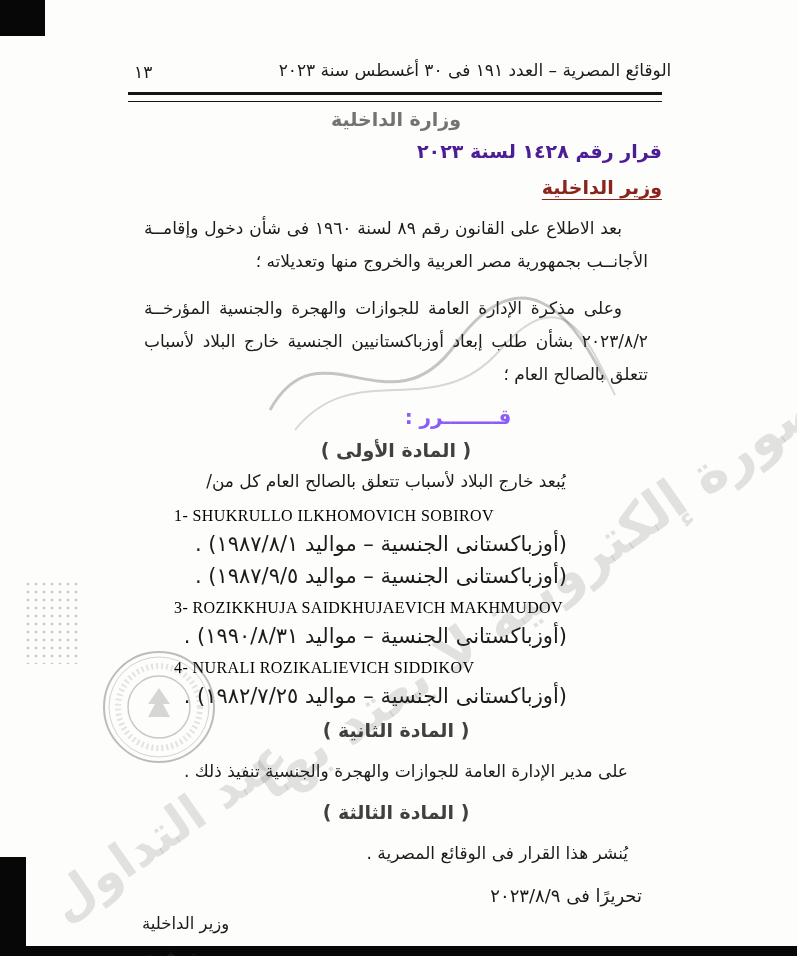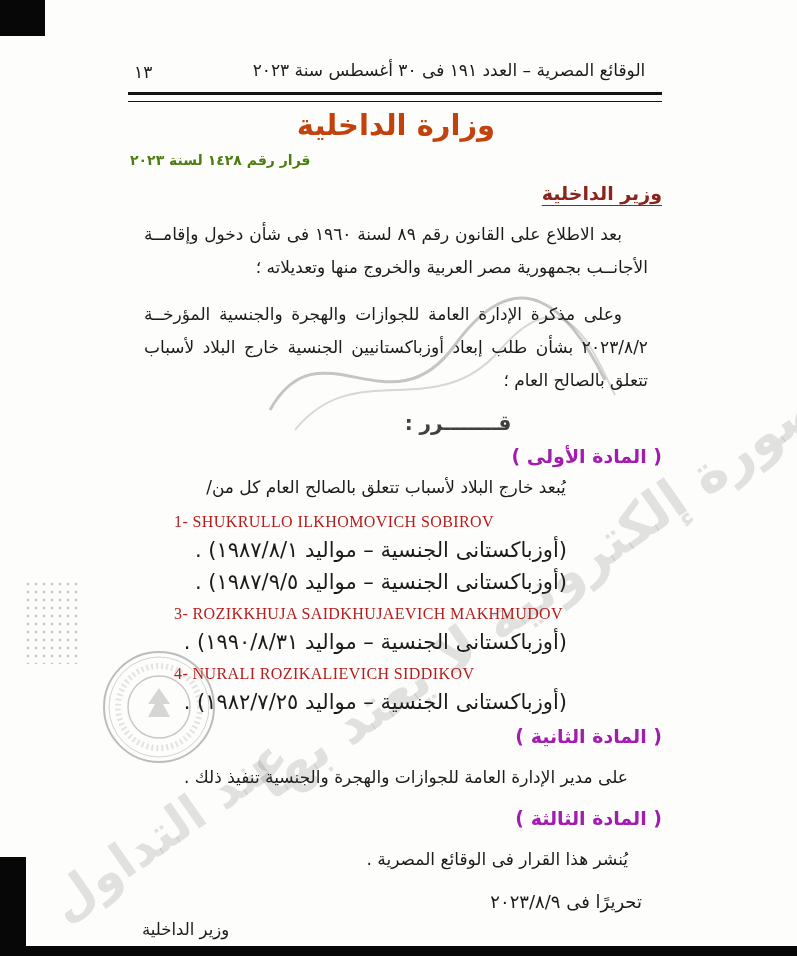--- a/index.html
+++ b/index.html
@@ -23,37 +23,37 @@
   .wm2{left:30px;top:800px;font-size:50px;transform:rotate(-35deg)}
   .scribble{position:absolute;left:250px;top:285px;z-index:3;pointer-events:none}
   .seal{position:absolute;left:100px;top:648px;z-index:3;pointer-events:none}
   .dots{position:absolute;left:24px;top:580px;width:58px;height:84px;opacity:.45;z-index:3;
         background-image:radial-gradient(circle,rgba(0,0,0,.45) 1.2px,transparent 1.7px);
         background-size:8px 8px;pointer-events:none}
 
   
   .hdr{position:absolute;top:60px;left:130px;width:532px;height:26px;font-size:17px;z-index:2}
   .hdr .pgnum{position:absolute;left:4px;top:2px}
-  .hdr .issue{position:absolute;left:118px;top:0;width:402px;text-align:center;direction:rtl}
+  .hdr .issue{position:absolute;left:144px;top:0;width:402px;text-align:center;direction:rtl}
   .rule{position:absolute;top:92px;left:128px;width:534px;height:6px;
         border-top:3px solid #141414;border-bottom:1.5px solid #141414;z-index:2}
 
   
   .col{position:absolute;top:104px;left:130px;width:532px;direction:rtl;z-index:2}
-  .title{text-align:center;color:#c2410c;font-weight:bold;font-size:29px;margin:4px 0 10px;letter-spacing:.5px}
-  .decree{text-align:left;color:#4d7c0f;font-weight:bold;font-size:14px;margin:0 0 14px}
+  .title{text-align:center;color:#737373;font-weight:bold;font-size:19px;margin:4px 0 10px;letter-spacing:.5px}
+  .decree{text-align:right;color:#4c1d95;font-weight:bold;font-size:19px;margin:0 0 14px}
   .minister{color:#8a241c;font-weight:bold;font-size:19px;margin:0 0 8px;
             text-decoration:underline;text-underline-offset:5px}
   .preamble p{font-size:17px;line-height:33px;margin:14px;text-align:justify;text-indent:26px}
-  .qarrar{text-align:center;color:#404040;font-weight:bold;font-size:20px;margin:8px 0 4px}
+  .qarrar{text-align:center;color:#8b5cf6;font-weight:bold;font-size:20px;margin:8px 0 4px}
   .qarrar span{position:relative;left:62px}
-  .article-h{text-align:right;color:#a21caf;font-weight:bold;font-size:19px;margin:10px 0 4px}
+  .article-h{text-align:center;color:#404040;font-weight:bold;font-size:19px;margin:10px 0 4px}
   .intro{font-size:17px;line-height:32px;text-align:center;text-indent:20px;margin:0}
   .person-name{direction:ltr;text-align:left;font-family:"Liberation Serif",serif;
-               font-size:16px;letter-spacing:.4px;padding-left:44px;margin-top:10px;color:#b91c1c}
+               font-size:16px;letter-spacing:.4px;padding-left:44px;margin-top:10px;color:#000000}
   .person-details{font-size:21px;line-height:26px;text-align:right;padding-left:0;
                   padding-right:95px;margin-top:6px}
   .art-text{font-size:17px;line-height:32px;text-align:right;text-indent:20px;margin:14px}
   .date-line{font-size:18px;text-align:right;text-indent:20px;margin-top:16px}
   .sig-title{text-align:left;font-size:16.5px;margin-top:8px;padding-left:12px}
   .sig-name{text-align:left;font-size:20px;font-weight:bold;margin-top:12px;padding-left:8px}
 </style>
 </head>
 <body>
 

